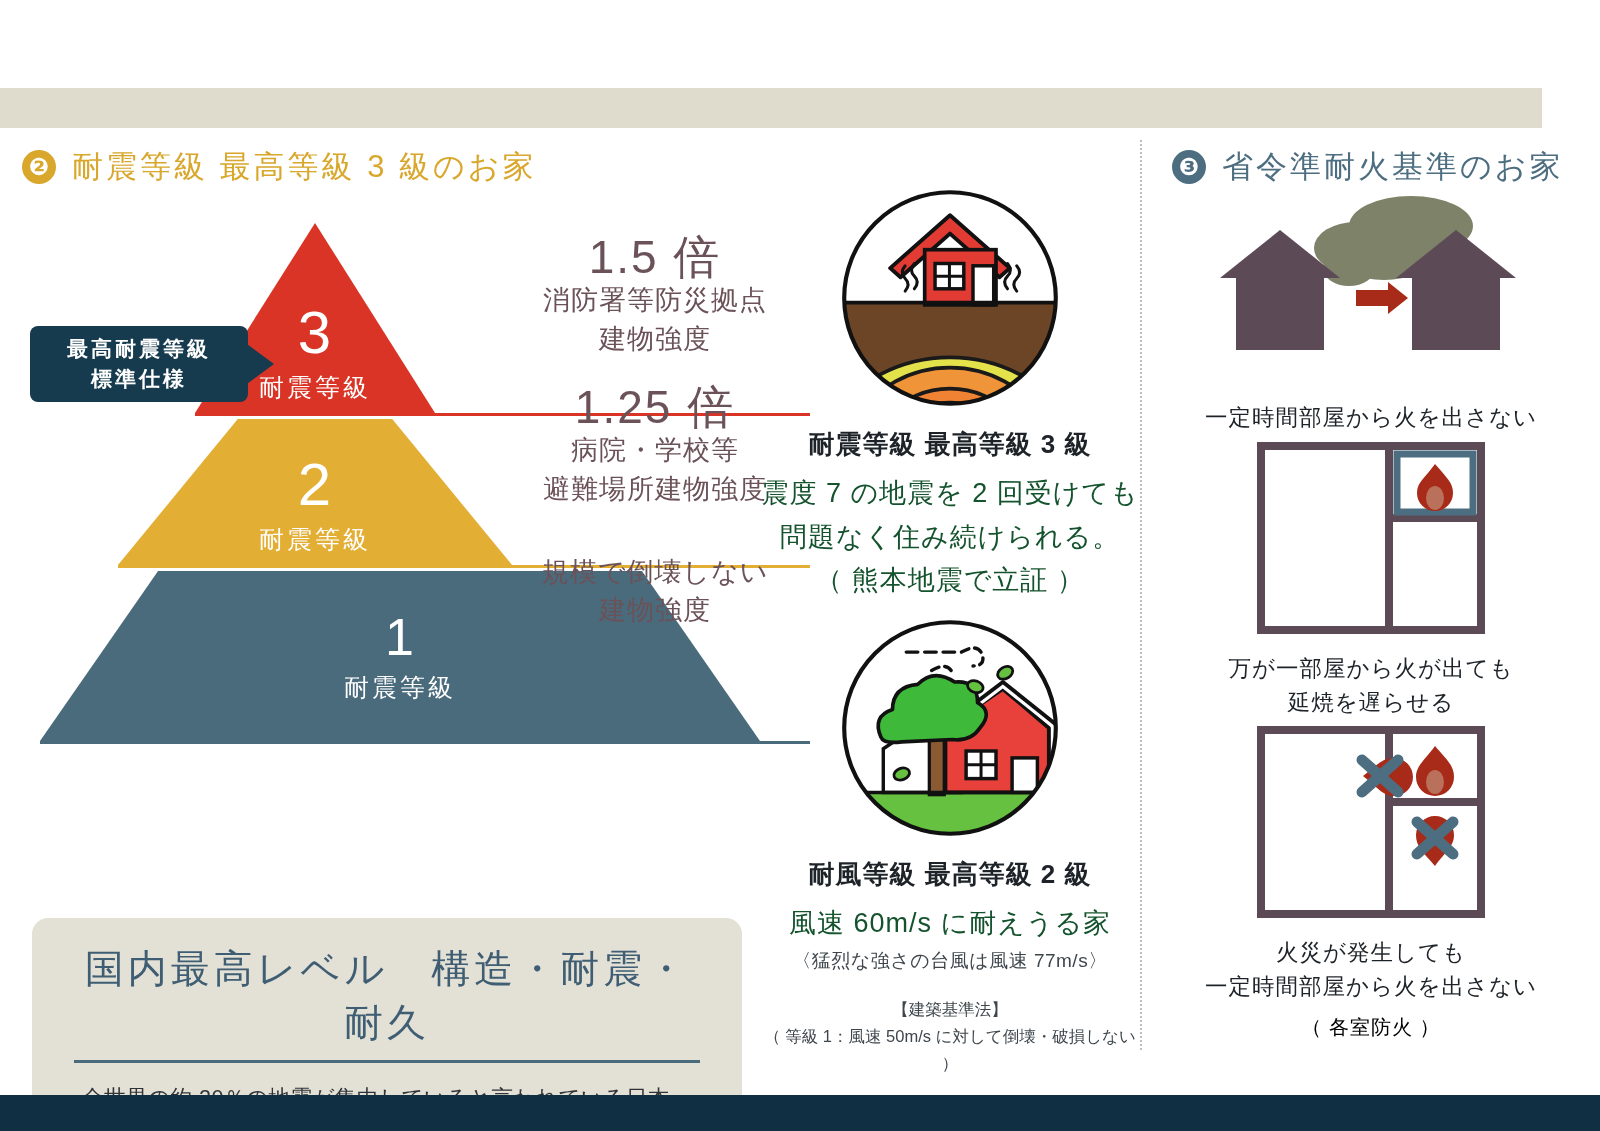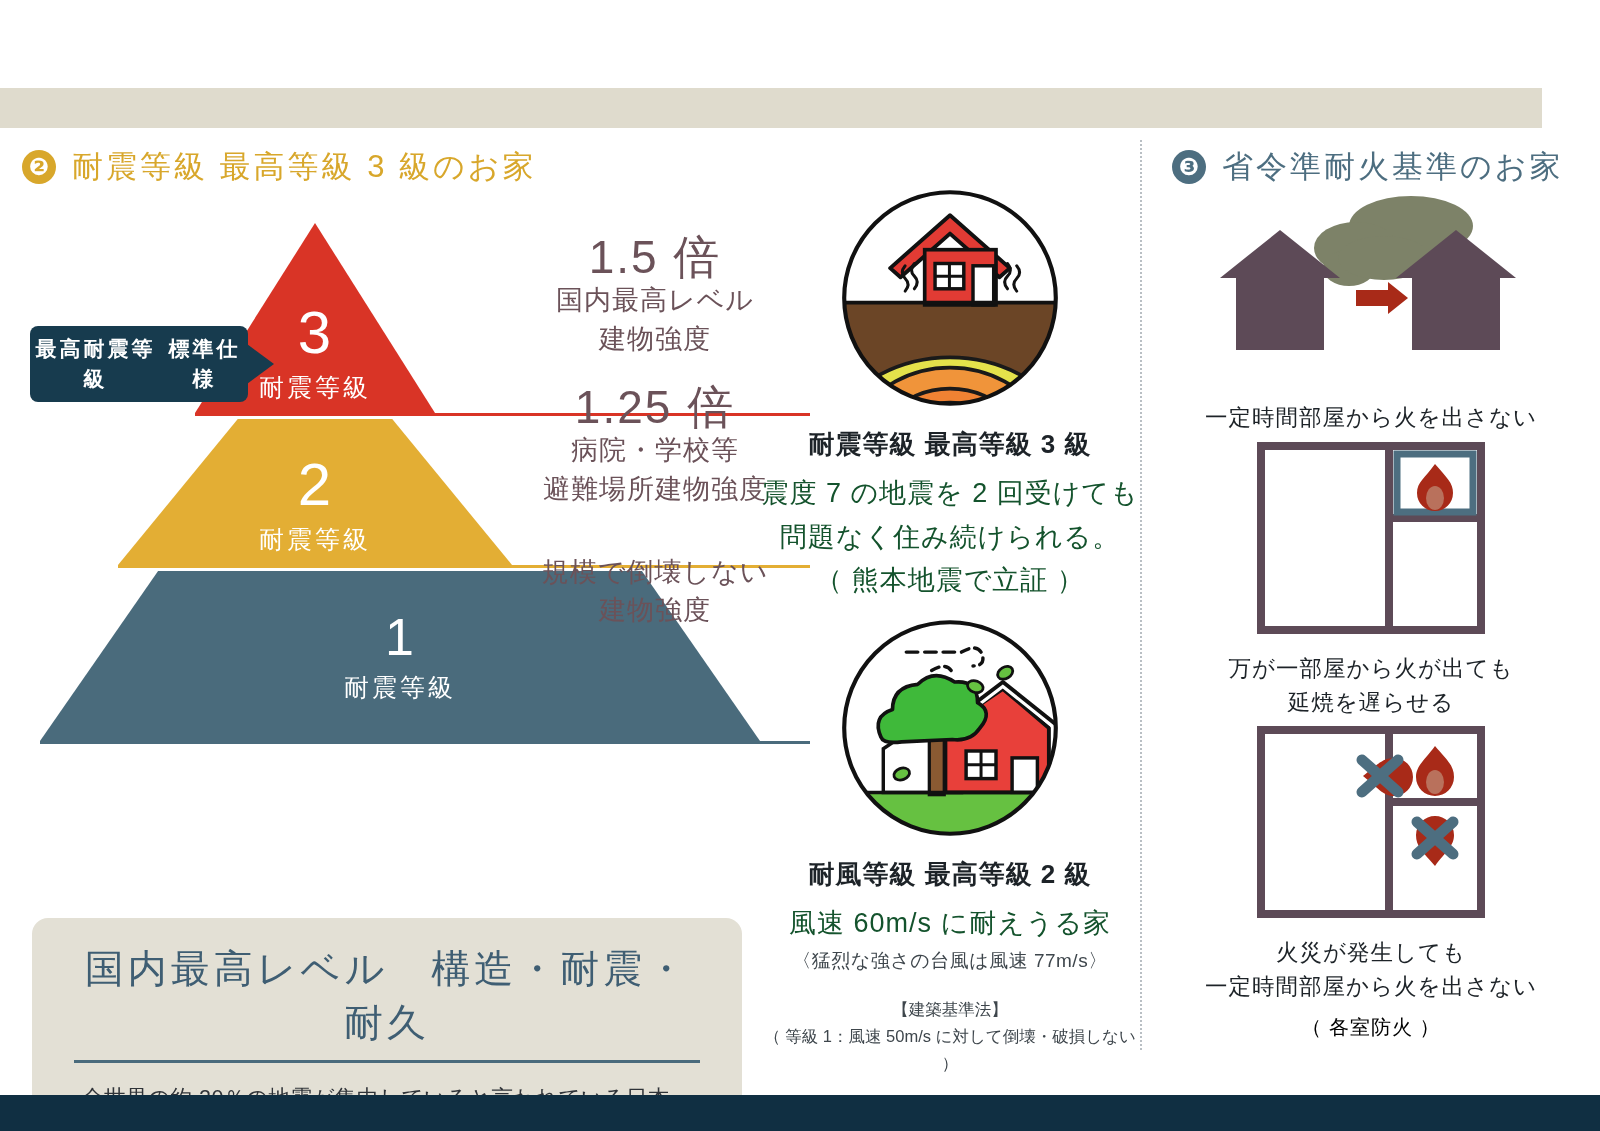--- a/index.html
+++ b/index.html
@@ -92,21 +92,21 @@
   .mult .sub { font-size:27px; line-height:1.42; letter-spacing:1px; color:#6b5259; }
   .mult.m3 { top:10px;  width:330px; }
   .mult.m2 { top:160px; width:330px; }
   .mult.m1 { top:330px; width:330px; }
   .mult.m1 .sub { font-size:27px; }
 
   
   .badge {
     position:absolute; left:-10px; top:103px; width:218px; height:76px;
     background:#173b4e; color:#fff; border-radius:8px;
-    display:flex; flex-direction:row; align-items:center; justify-content:center;
+    display:flex; flex-direction:column; align-items:center; justify-content:center;
     text-align:center; font-size:21px; letter-spacing:3px; line-height:1.45;
     font-weight:700;
   }
   .badge::after{
     content:""; position:absolute; right:-26px; top:50%; transform:translateY(-50%);
     border-top:20px solid transparent; border-bottom:20px solid transparent;
     border-left:27px solid #173b4e;
   }
 
   
@@ -162,21 +162,21 @@
     <div class="pyramid">
 
       <div class="tri lvl3"></div>
       <div class="rule r3"></div>
       <div class="lvl-label lvl3-label">
         <div class="lvl-num">3</div>
         <div class="lvl-cap">耐震等級</div>
       </div>
       <div class="mult m3">
         <div class="big">1.5 倍</div>
-        <div class="sub">国内最高レベル</div>
+        <div class="sub">消防署等防災拠点</div>
         <div class="sub">建物強度</div>
       </div>
 
       <div class="trap lvl2"></div>
       <div class="rule r2"></div>
       <div class="lvl-label lvl2-label">
         <div class="lvl-num">2</div>
         <div class="lvl-cap">耐震等級</div>
       </div>
       <div class="mult m2">

